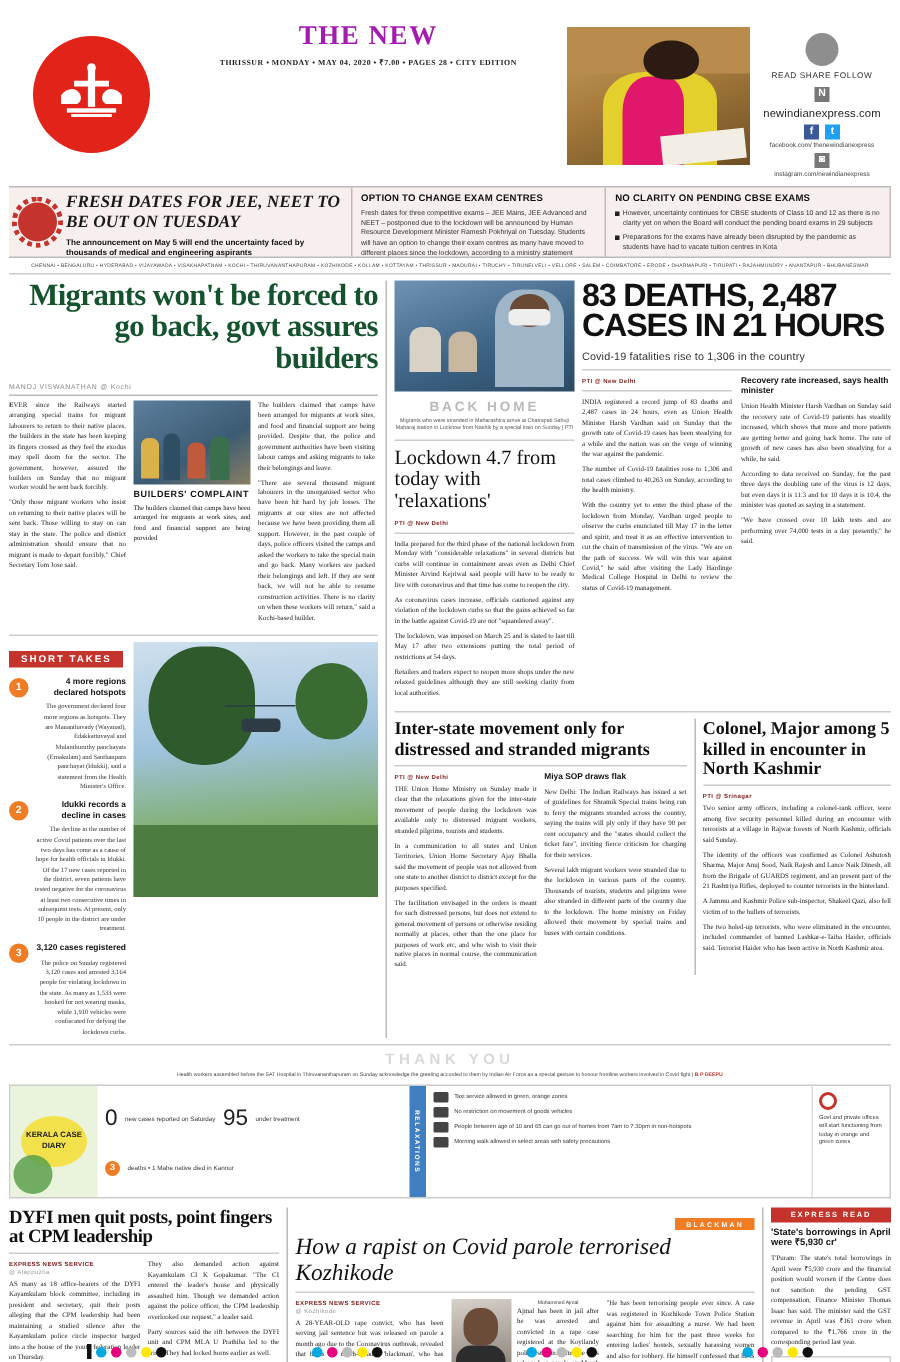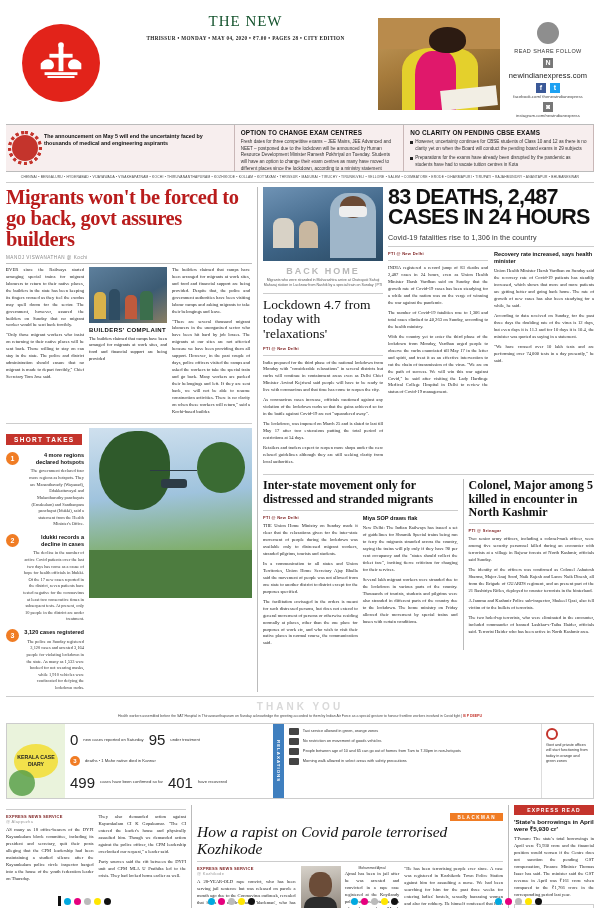--- a/index.html
+++ b/index.html
@@ -22,22 +22,22 @@
   .logo-wrap { width: 105px; display:flex; align-items:center; justify-content:center; padding-top:18px;}
   .logo-circle {
     width: 78px; height: 78px; border-radius: 50%;
     background: #e2231a; position: relative;
     display:flex; align-items:center; justify-content:center;
   }
   .logo-emblem { width: 58px; height: 44px; }
   .title-block { flex: 1; text-align:center; padding-top: 8px; }
   .t-new {
     font-family: "Liberation Serif", serif;
-    font-weight: normal; font-size: 15px; letter-spacing: 1px;
-    line-height: 1; color: #14532d;
+    font-weight: bold; font-size: 18px; letter-spacing: 1px;
+    line-height: 1; color: #a21caf;
   }
   .t-indian, .t-express {
     font-family: "Liberation Serif", serif;
     font-weight: bold;
     line-height: 0.84;
     color: #000;
     letter-spacing: -1px;
   }
   .t-indian { font-size: 59px; }
   .t-express { font-size: 59px; }
@@ -104,21 +104,21 @@
     border-bottom:1px solid #ccc; padding-bottom:3px;
   }
 
   
   .main { display:flex; margin:4px 6px 0; gap:5px; }
   .col-left { width: 246px; }
   .col-right { flex:1; border-left:1px solid #bbb; padding-left:5px; }
 
   h1.lead {
     font-family:"Liberation Serif",serif; font-weight:bold;
-    font-size:20.5px; line-height:1.02; letter-spacing:-0.4px; color:#b91c1c;
+    font-size:20.5px; line-height:1.02; letter-spacing:-0.4px; color:#14532d;text-align:right;
   }
   .byline { font-family:"Liberation Sans",sans-serif; font-size:4.6px; font-weight:bold; letter-spacing:0.5px; color:#7a1b1b; margin-top:5px;}
   .byline span{ color:#888; font-weight:normal;}
   .rule { border-top:1px solid #bbb; margin:3px 0; }
 
   .body-txt { font-family:"Liberation Serif",serif; font-size:4.6px; line-height:1.52; text-align:justify; color:#222; }
   .body-txt p { margin-bottom:3px; }
   .drop::first-letter { font-weight:bold; }
 
   .mini-photo { width:100%; height:56px; background:linear-gradient(150deg,#5d7f9c,#3c5b74 60%,#8a7f63); position:relative; overflow:hidden;}
@@ -293,20 +293,21 @@
         </div>
       <div class="shandle">instagram.com/newindianexpress</div>
     </div>
   </div>
 
   <div class="topbanner">
     <div class="tb-virus">
         <div class="virus"></div>
       </div>
     <div class="tb-a">
+      <h3>FRESH DATES FOR JEE, NEET TO BE OUT ON TUESDAY</h3>
       <p>The announcement on May 5 will end the uncertainty faced by thousands of medical and engineering aspirants</p>
     </div>
     <div class="tb-b">
       <h4>OPTION TO CHANGE EXAM CENTRES</h4>
       <p>Fresh dates for three competitive exams – JEE Mains, JEE Advanced and NEET – postponed due to the lockdown will be announced by Human Resource Development Minister Ramesh Pokhriyal on Tuesday. Students will have an option to change their exam centres as many have moved to different places since the lockdown, according to a ministry statement</p>
     </div>
     <div class="tb-c">
       <h4>NO CLARITY ON PENDING CBSE EXAMS</h4>
       <ul>
         <li>However, uncertainty continues for CBSE students of Class 10 and 12 as there is no clarity yet on when the Board will conduct the pending board exams in 29 subjects</li>
@@ -408,21 +409,21 @@
           <hr class="thin">
           <div class="body-txt">
             <p>India prepared for the third phase of the national lockdown from Monday with "considerable relaxations" in several districts but curbs will continue in containment areas even as Delhi Chief Minister Arvind Kejriwal said people will have to be ready to live with coronavirus and that time has come to reopen the city.</p>
             <p>As coronavirus cases increase, officials cautioned against any violation of the lockdown curbs so that the gains achieved so far in the battle against Covid-19 are not "squandered away".</p>
             <p>The lockdown, was imposed on March 25 and is slated to last till May 17 after two extensions putting the total period of restrictions at 54 days.</p>
             <p>Retailers and traders expect to reopen more shops under the new relaxed guidelines although they are still seeking clarity from local authorities.</p>
           </div>
         </div>
 
         <div style="flex:1;">
-          <h2 class="mega">83 DEATHS, 2,487 CASES IN 24 HOURS</h2>
+          <h2 class="mega">83 DEATHS, 2,487 CASES IN 21 HOURS</h2>
           <div class="mega-sub">Covid-19 fatalities rise to 1,306 in the country</div>
           <hr class="thin">
           <div style="display:flex; gap:6px;">
             <div style="flex:1;">
               <div class="src">PTI @ New Delhi</div>
               <hr class="thin">
               <div class="body-txt">
                 <p>INDIA registered a record jump of 83 deaths and 2,487 cases in 24 hours, even as Union Health Minister Harsh Vardhan said on Sunday that the growth rate of Covid-19 cases has been steadying for a while and the nation was on the verge of winning the war against the pandemic.</p>
                 <p>The number of Covid-19 fatalities rose to 1,306 and total cases climbed to 40,263 on Sunday, according to the health ministry.</p>
                 <p>With the country yet to enter the third phase of the lockdown from Monday, Vardhan urged people to observe the curbs enunciated till May 17 in the letter and spirit, and treat it as an effective intervention to cut the chain of transmission of the virus. "We are on the path of success. We will win this war against Covid," he said after visiting the Lady Hardinge Medical College Hospital in Delhi to review the status of Covid-19 management.</p>
@@ -500,26 +501,20 @@
         <div class="ig-row">
           <div class="ig-big">0</div>
           <div class="ig-lbl">new cases reported on Saturday</div>
           <div class="ig-big">95</div>
           <div class="ig-lbl">under treatment</div>
         </div>
         <div class="ig-row">
           <div class="ig-circ">3</div>
           <div class="ig-lbl">deaths • 1 Mahe native died in Kannur</div>
         </div>
-        <div class="ig-row">
-          <div class="ig-big">499</div>
-          <div class="ig-lbl">cases have been confirmed so far</div>
-          <div class="ig-big">401</div>
-          <div class="ig-lbl">have recovered</div>
-        </div>
       </div>
 
       <div class="relax-tab">RELAXATIONS</div>
 
       <div class="info-right">
         <div class="ir-item">
             <div class="ir-ico"></div>
           <div class="ir-txt">Taxi service allowed in green, orange zones</div>
           </div>
         <div class="ir-item">
@@ -539,20 +534,21 @@
       <div class="info-far">
         <div class="if-ico"></div>
         <div class="if-txt">Govt and private offices will start functioning from today in orange and green zones</div>
       </div>
     </div>
   </div>
 
   <div class="lower">
 
     <div class="lw-left">
+      <h2 class="low">DYFI men quit posts, point fingers at CPM leadership</h2>
       <hr class="thin">
       <div style="display:flex; gap:5px;">
         <div style="flex:1;">
           <div class="src">EXPRESS NEWS SERVICE</div>
           <div class="src" style="color:#999;font-weight:normal;">@ Alappuzha</div>
           <div class="body-txt" style="margin-top:3px;">
             <p>AS many as 18 office-bearers of the DYFI Kayamkulam block committee, including its president and secretary, quit their posts alleging that the CPM leadership had been maintaining a studied silence after the Kayamkulam police circle inspector barged into a the house of the youth federation leader on Thursday.</p>
 
           </div>
         </div>

